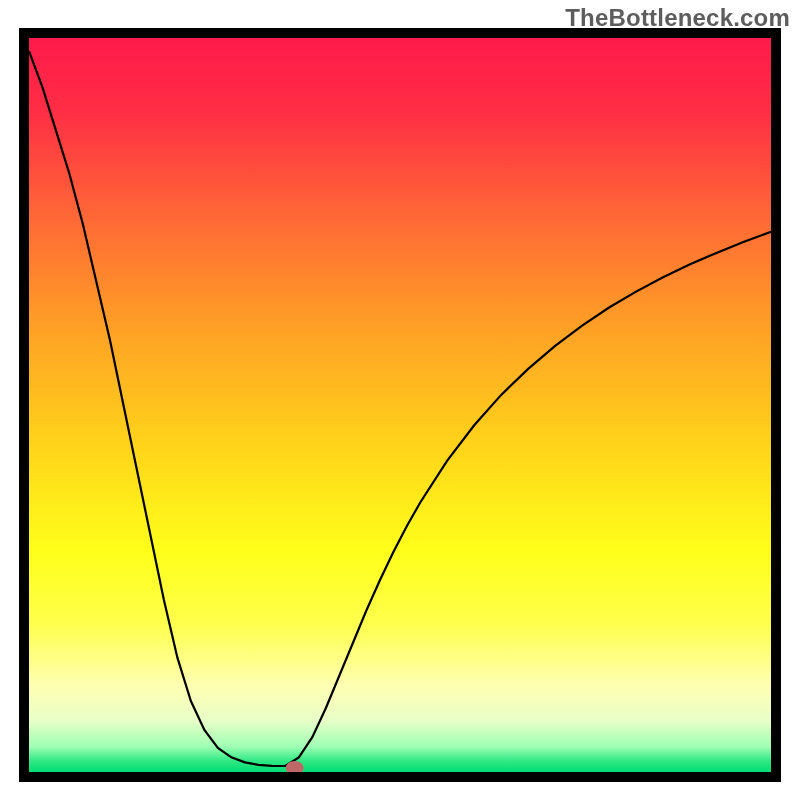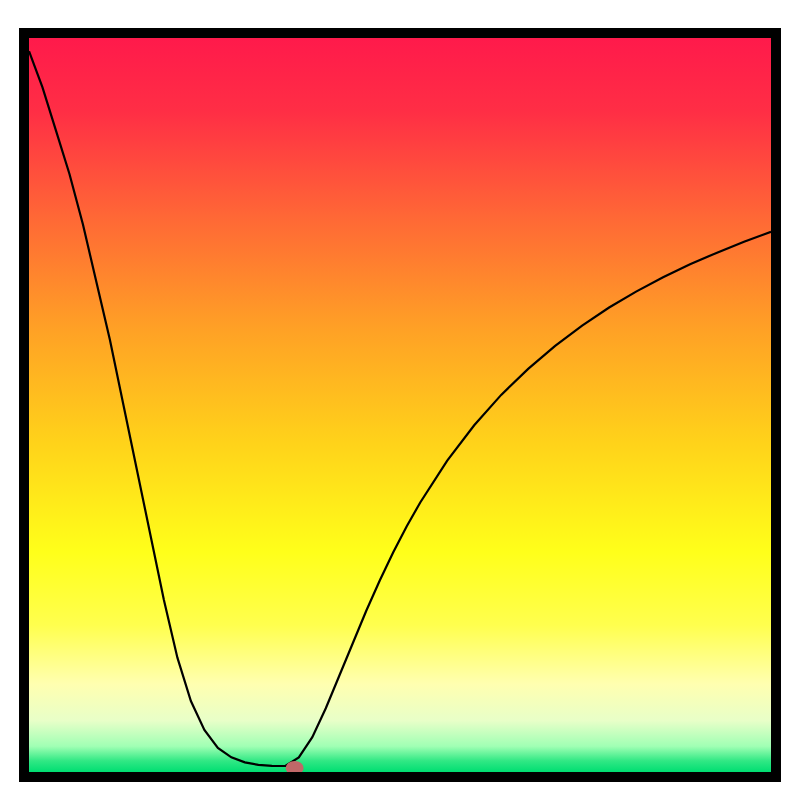--- a/index.html
+++ b/index.html
@@ -53,13 +53,14 @@
 
   <rect id="frame-outer" x="29" y="38" width="742" height="734" fill="none" stroke="#000000" stroke-width="20"></rect>
   <rect id="grad-rect" x="29" y="38" width="742" height="734" fill="url(#bg-grad)"></rect>
 
   <g id="plot-area" clip-path="url(#plot-clip)">
     <path id="curve" fill="none" stroke="#000000" stroke-width="2.2" d="M29.00 51.22 L42.49 87.32 L55.98 130.64 L69.47 173.96 L82.96 224.50 L96.45 282.26 L109.95 340.02 L123.44 405.00 L136.93 469.98 L150.42 534.96 L163.91 599.94 L177.40 657.70 L190.89 701.02 L204.38 729.90 L217.87 747.95 L231.36 757.34 L244.85 762.39 L258.35 764.92 L271.84 765.78 L285.33 766.00 L298.82 757.34 L312.31 737.12 L325.80 708.24 L339.29 675.75 L352.78 643.26 L366.27 610.77 L379.76 580.45 L393.25 552.29 L406.75 526.30 L420.24 502.47 L447.22 460.59 L474.20 425.22 L501.18 394.89 L528.16 368.90 L555.15 345.80 L582.13 325.58 L609.11 307.53 L636.09 291.65 L663.07 277.21 L690.05 264.21 L717.04 252.66 L744.02 241.83 L771.00 231.72"></path>
     <ellipse id="opt-dot" cx="294.63599999999997" cy="768" rx="9" ry="7" fill="#c06868"></ellipse>
   </g>
 </svg>
 
+<div class="watermark">TheBottleneck.com</div>
 </div>
 
 </body></html>

